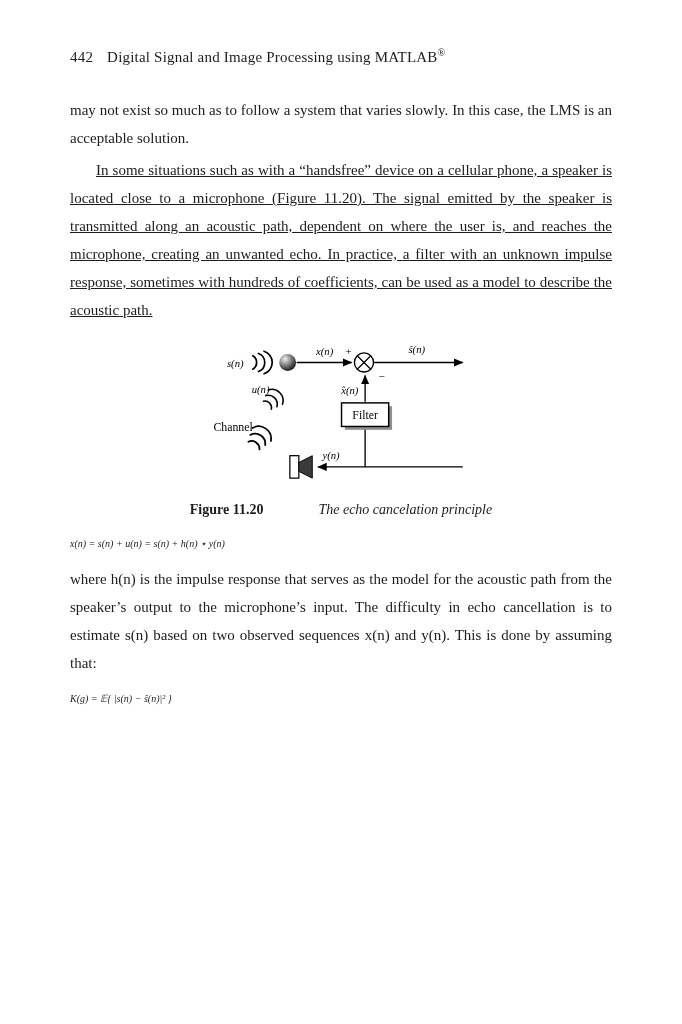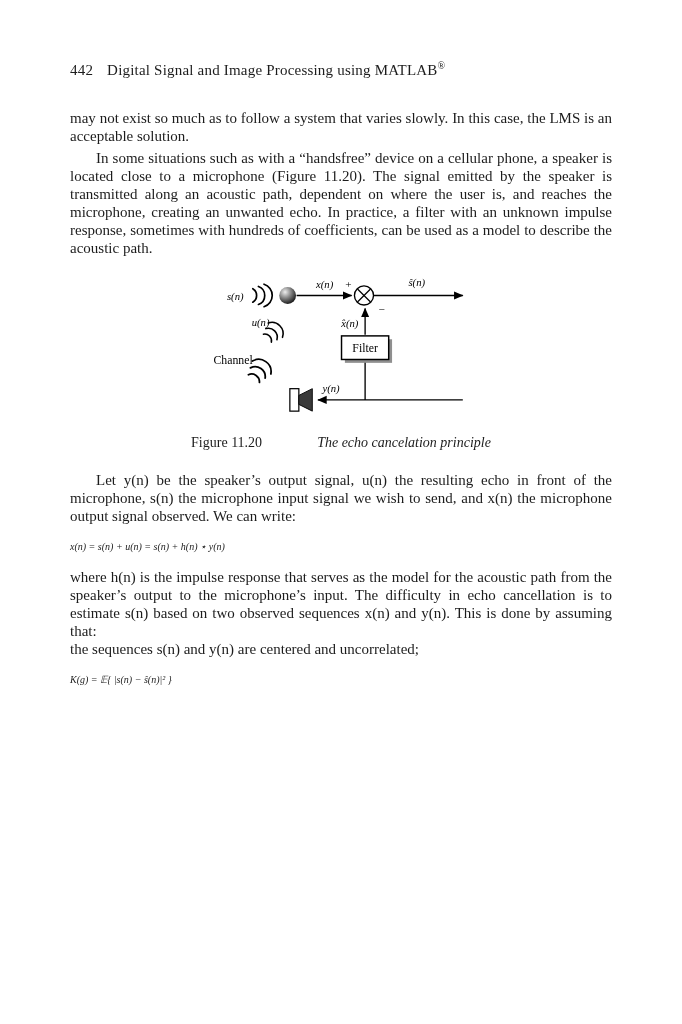--- a/index.html
+++ b/index.html
@@ -3,58 +3,58 @@
 <meta charset="utf-8">
 <style>
   html, body { margin: 0; padding: 0; }
   body {
     width: 682px; height: 1024px;
     background: #ffffff;
     font-family: "Liberation Serif", "DejaVu Serif", serif;
     color: #1c1c1c;
     overflow: hidden;
   }
-  .page { padding: 60px 70px 0 70px; width: 542px; }
+  .page { padding: 47px 70px 0 70px; width: 542px; }
 
   .running-head {
     font-size: 15px;
     margin-bottom: 30px;
     letter-spacing: 0.2px;
   }
   .running-head .pgnum { margin-right: 14px; }
   .running-head sup { font-size: 10px; }
 
   p.body-par {
     font-size: 15px;
-    line-height: 18px;
+    line-height: 28px;
     text-align: justify;
     margin: 0;
   }
-  p.indent { text-indent: 26px; }
+  p.indent { text-indent: 26px; text-decoration: underline; }
 
   .section-heading {
     font-weight: bold;
     font-size: 15.5px;
     margin: 26px 0 15px 0;
   }
   .section-heading .sec-num { margin-right: 20px; }
 
   .figure-wrap {
     display: flex;
     justify-content: center;
     margin: 16px 0 4px 0;
     transform: translateX(14px);
   }
 
   .caption {
     text-align: center;
     font-size: 14px;
     margin: 16px 0 20px 0;
   }
-  .caption .cap-label { font-weight: normal; margin-right: 33px; }
+  .caption .cap-label { font-weight: bold; margin-right: 33px; }
   .caption .cap-text { font-style: italic; margin-left: 22px; }
 
   .equation {
     text-align: left;
     font-style: italic;
     font-size: 10px;
     margin: 16px 0;
   }
 
   .assumption { margin: 11px 0 11px 28px; width: 500px; }
@@ -149,23 +149,21 @@
         <path d="M6,-8 a9,9 0 0 1 0,16"></path>
         <path d="M12,-10 a11,11 0 0 1 0,20"></path>
       </g>
     </svg>
   </div>
 
   <div class="caption">
     <span class="cap-label">Figure 11.20</span><span class="cap-text">The echo cancelation principle</span>
   </div>
 
-  <p class="body-par indent">Let y(n) be the speaker’s output signal, u(n) the resulting echo in front of the microphone, s(n) the microphone input signal we wish to send, and x(n) the microphone output signal observed. We can write:</p>
 
   <div class="equation">x(n) = s(n) + u(n) = s(n) + h(n) ⋆ y(n)</div>
 
   <p class="body-par">where h(n) is the impulse response that serves as the model for the acoustic path from the speaker’s output to the microphone’s input. The difficulty in echo cancellation is to estimate s(n) based on two observed sequences x(n) and y(n). This is done by assuming that:</p>
 
-  <p class="body-par assumption">the sequences s(n) and y(n) are centered and uncorrelated;</p>
 
   <div class="equation">K(g) = 𝔼{ |s(n) − ŝ(n)|² }</div>
 
 </div>
 
 </body></html>

